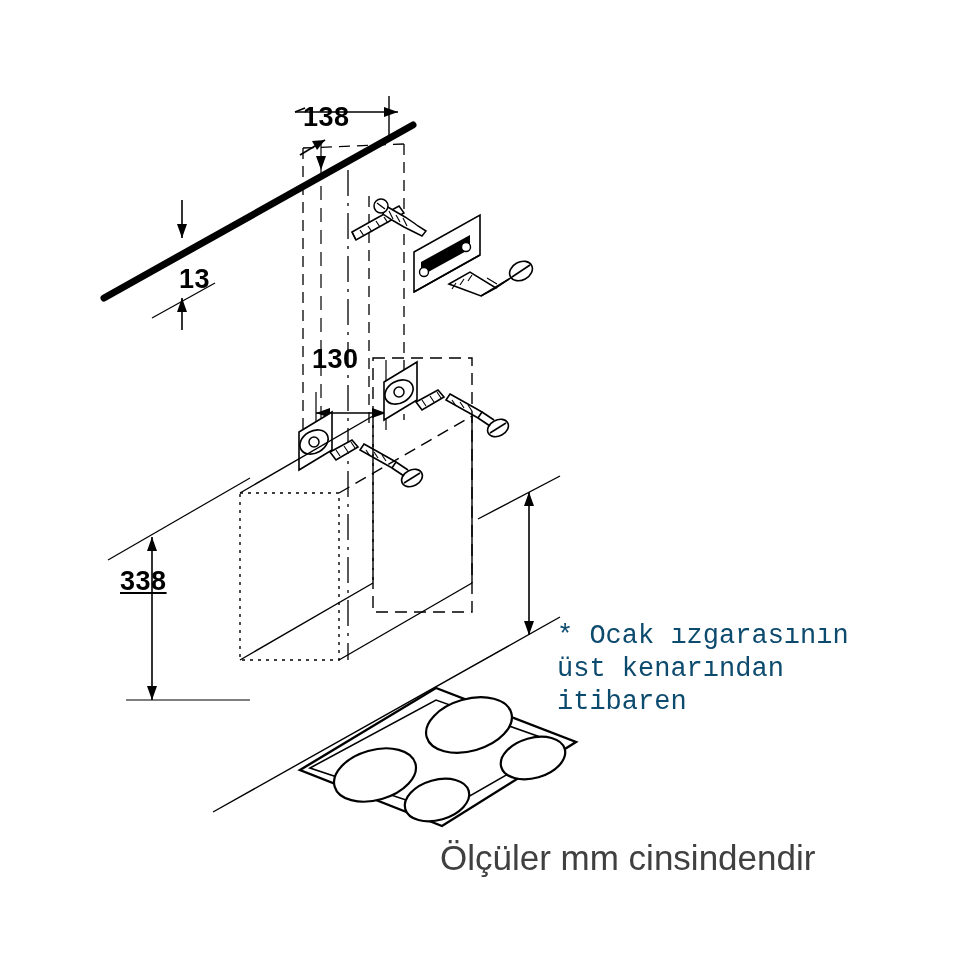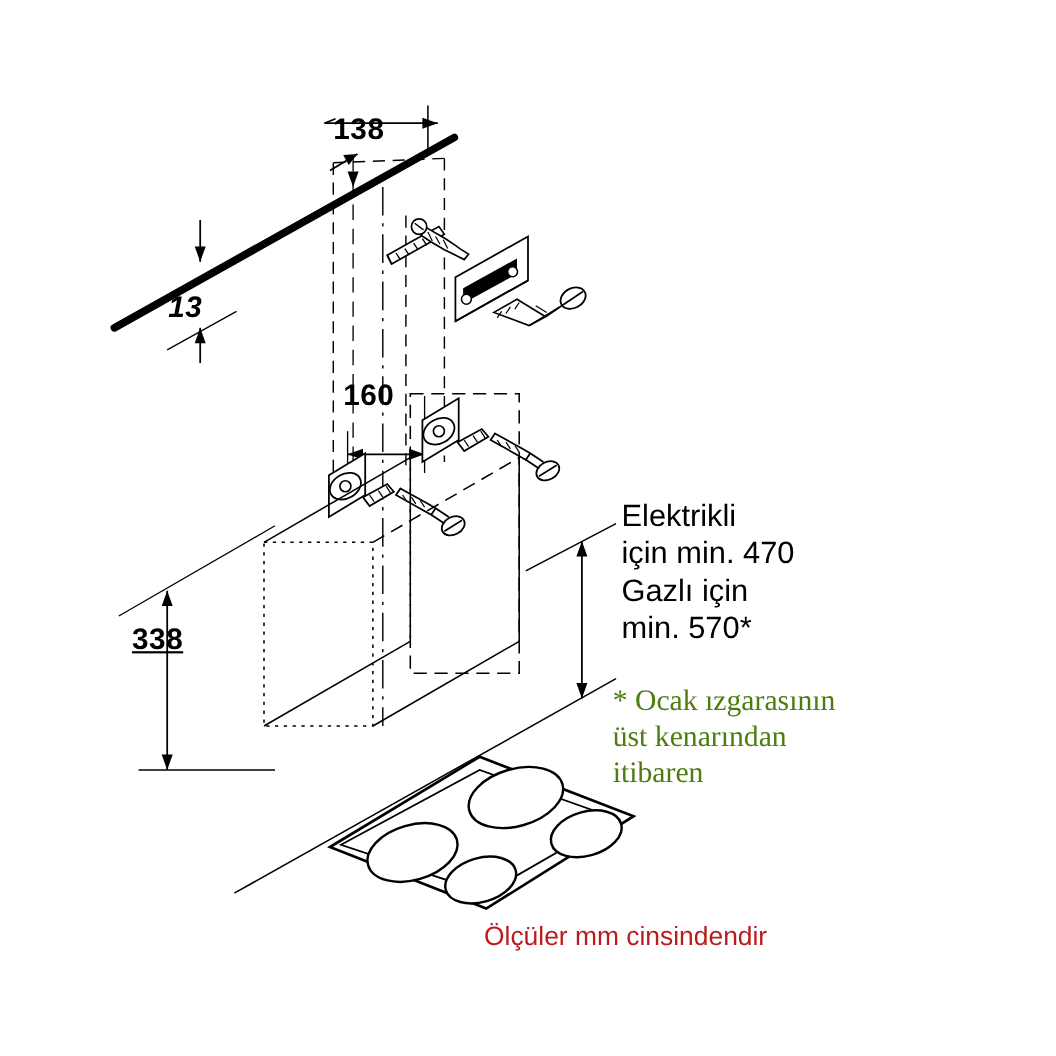--- a/index.html
+++ b/index.html
@@ -35,31 +35,31 @@
   .note-block {
     position: absolute;
     font-family: "Liberation Sans", sans-serif;
     font-size: 28px;
     color: #000000;
     line-height: 1.22;
     white-space: pre;
   }
   .note-small {
     position: absolute;
-    font-family: Liberation Serif, serif;
+    font-family: Liberation Mono, monospace;
     font-size: 27px;
-    color: #4d7c0f;
+    color: #0c4a6e;
     line-height: 1.22;
     white-space: pre;
   }
   .caption {
     position: absolute;
     font-family: "Liberation Sans", sans-serif;
-    font-size: 24px;
-    color: #b91c1c;
+    font-size: 35px;
+    color: #404040;
     white-space: nowrap;
   }
 </style>
 </head>
 <body>
 
 <div id="stage">
 
   <svg id="drawing" viewBox="0 0 960 960">
     <defs>
@@ -207,30 +207,26 @@
       <path d="M310,768 L436,700 L560,744 L442,812 Z" stroke-width="1.6"></path>
       <ellipse cx="469" cy="725" rx="44" ry="26" fill="#fff" stroke="#000" stroke-width="2.2" transform="rotate(-16 469 725)"></ellipse>
       <ellipse cx="375" cy="775" rx="42" ry="25" fill="#fff" stroke="#000" stroke-width="2.2" transform="rotate(-16 375 775)"></ellipse>
       <ellipse cx="533" cy="758" rx="33" ry="20" fill="#fff" stroke="#000" stroke-width="2.2" transform="rotate(-16 533 758)"></ellipse>
       <ellipse cx="437" cy="800" rx="33" ry="20" fill="#fff" stroke="#000" stroke-width="2.2" transform="rotate(-16 437 800)"></ellipse>
     </g>
   </svg>
 
   <div class="dim-label" style="left:303px; top:102px;">138</div>
 
-  <div class="dim-label" style="left:153px; top:264px;font-style:italic;">13</div>
-
-  <div class="dim-label" style="left:312px; top:344px;">160</div>
+  <div class="dim-label" style="left:179px; top:264px;">13</div>
+
+  <div class="dim-label" style="left:312px; top:344px;">130</div>
 
   <div class="dim-label" style="left:120px; top:566px;text-decoration:underline;">338</div>
 
-  <div class="note-block" style="left:565px; top:452px;">Elektrikli
-için min. 470
-Gazlı için
-min. 570*</div>
 
   <div class="note-small" style="left:557px; top:620px;">* Ocak ızgarasının
 üst kenarından
 itibaren</div>
 
   <div class="caption" style="left:440px; top:838px;">Ölçüler mm cinsindendir</div>
 
 </div>
 
 </body></html>

